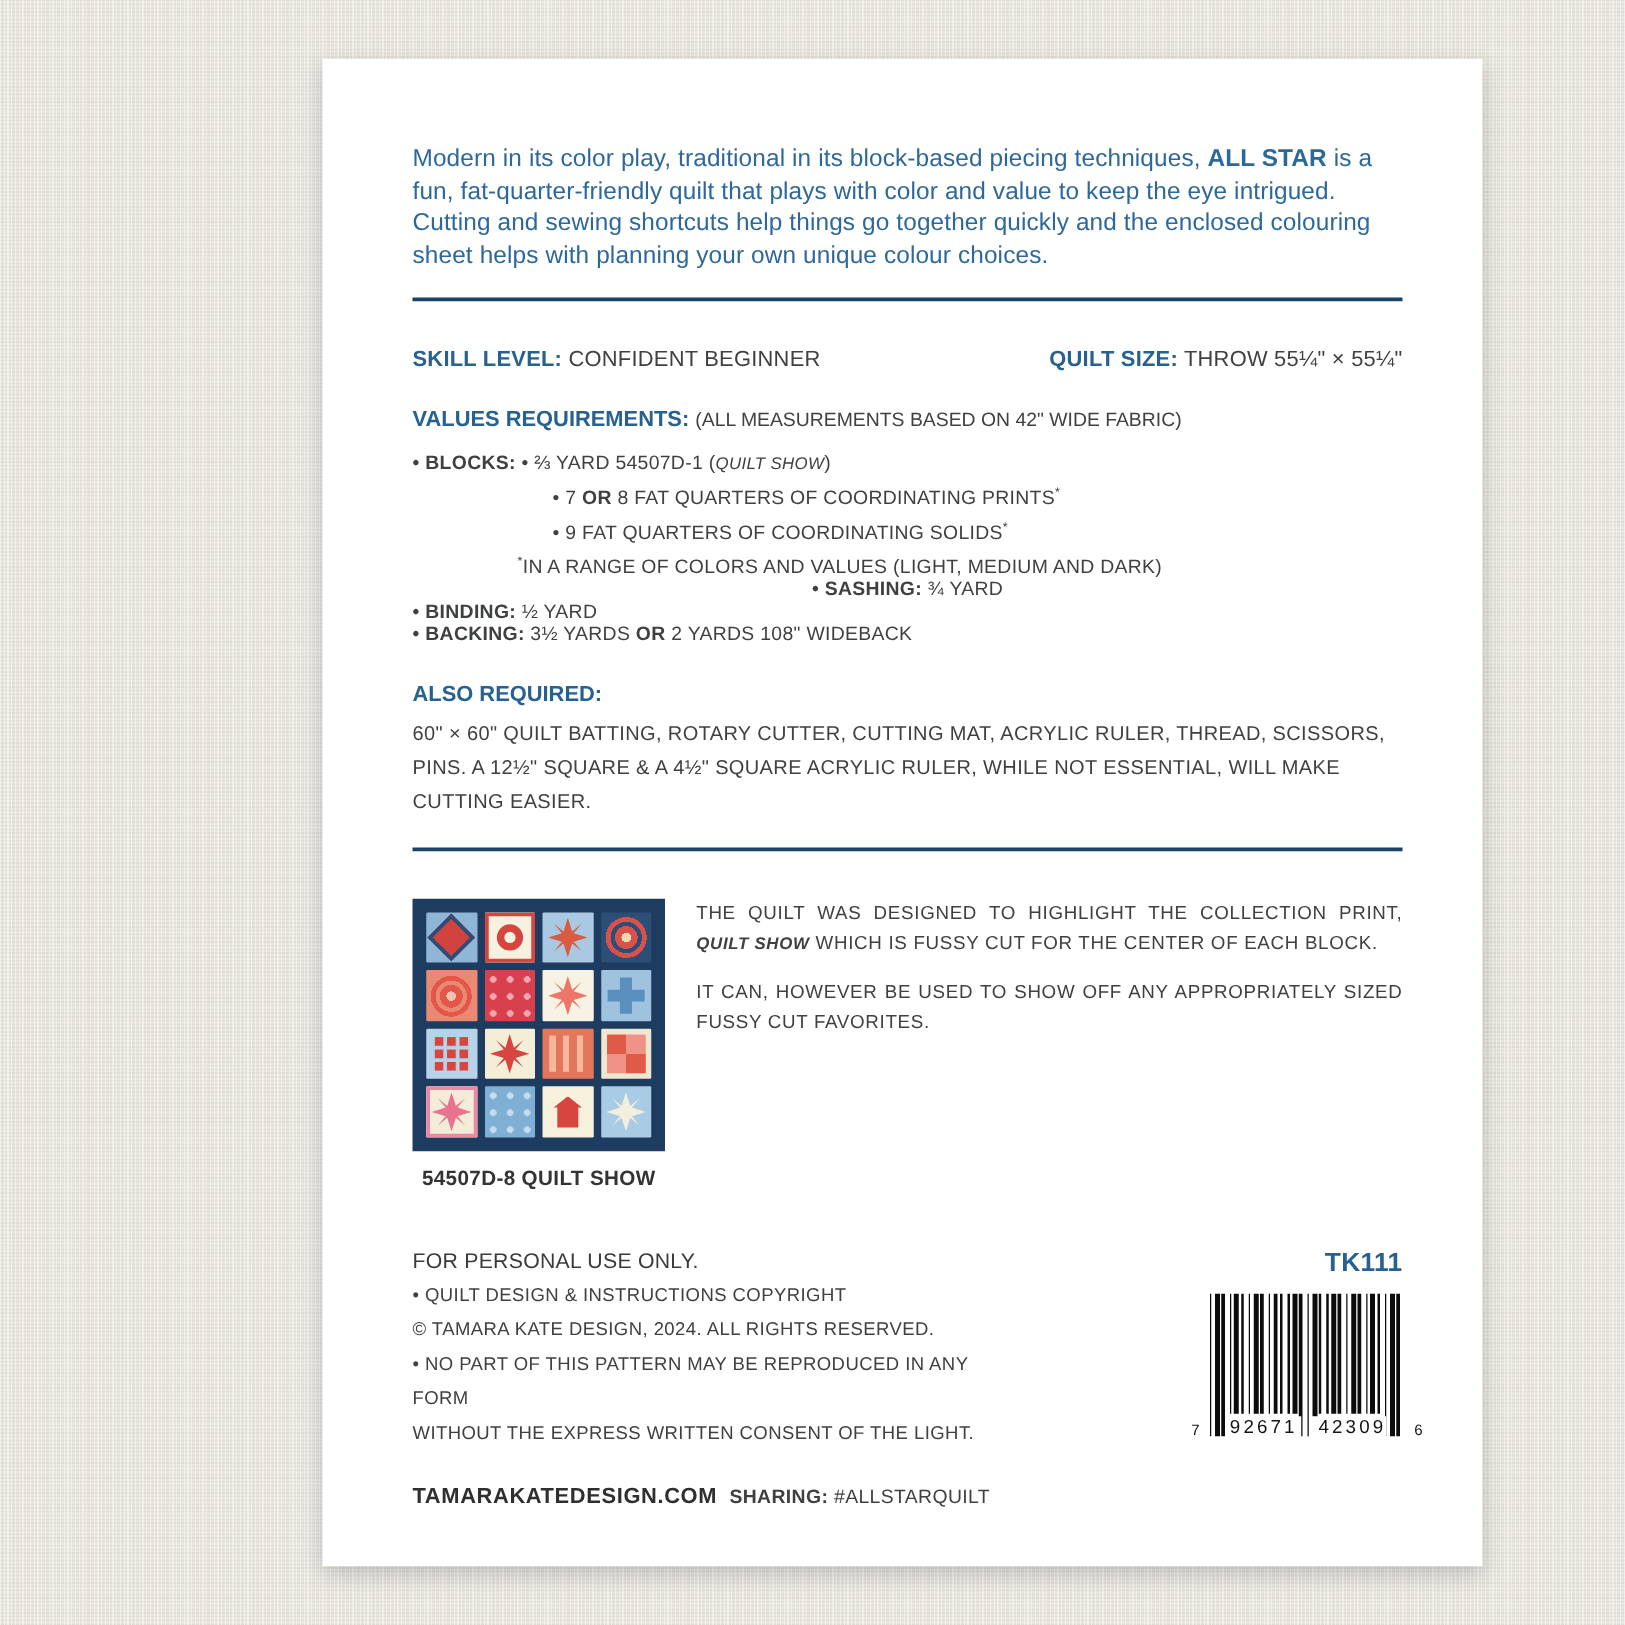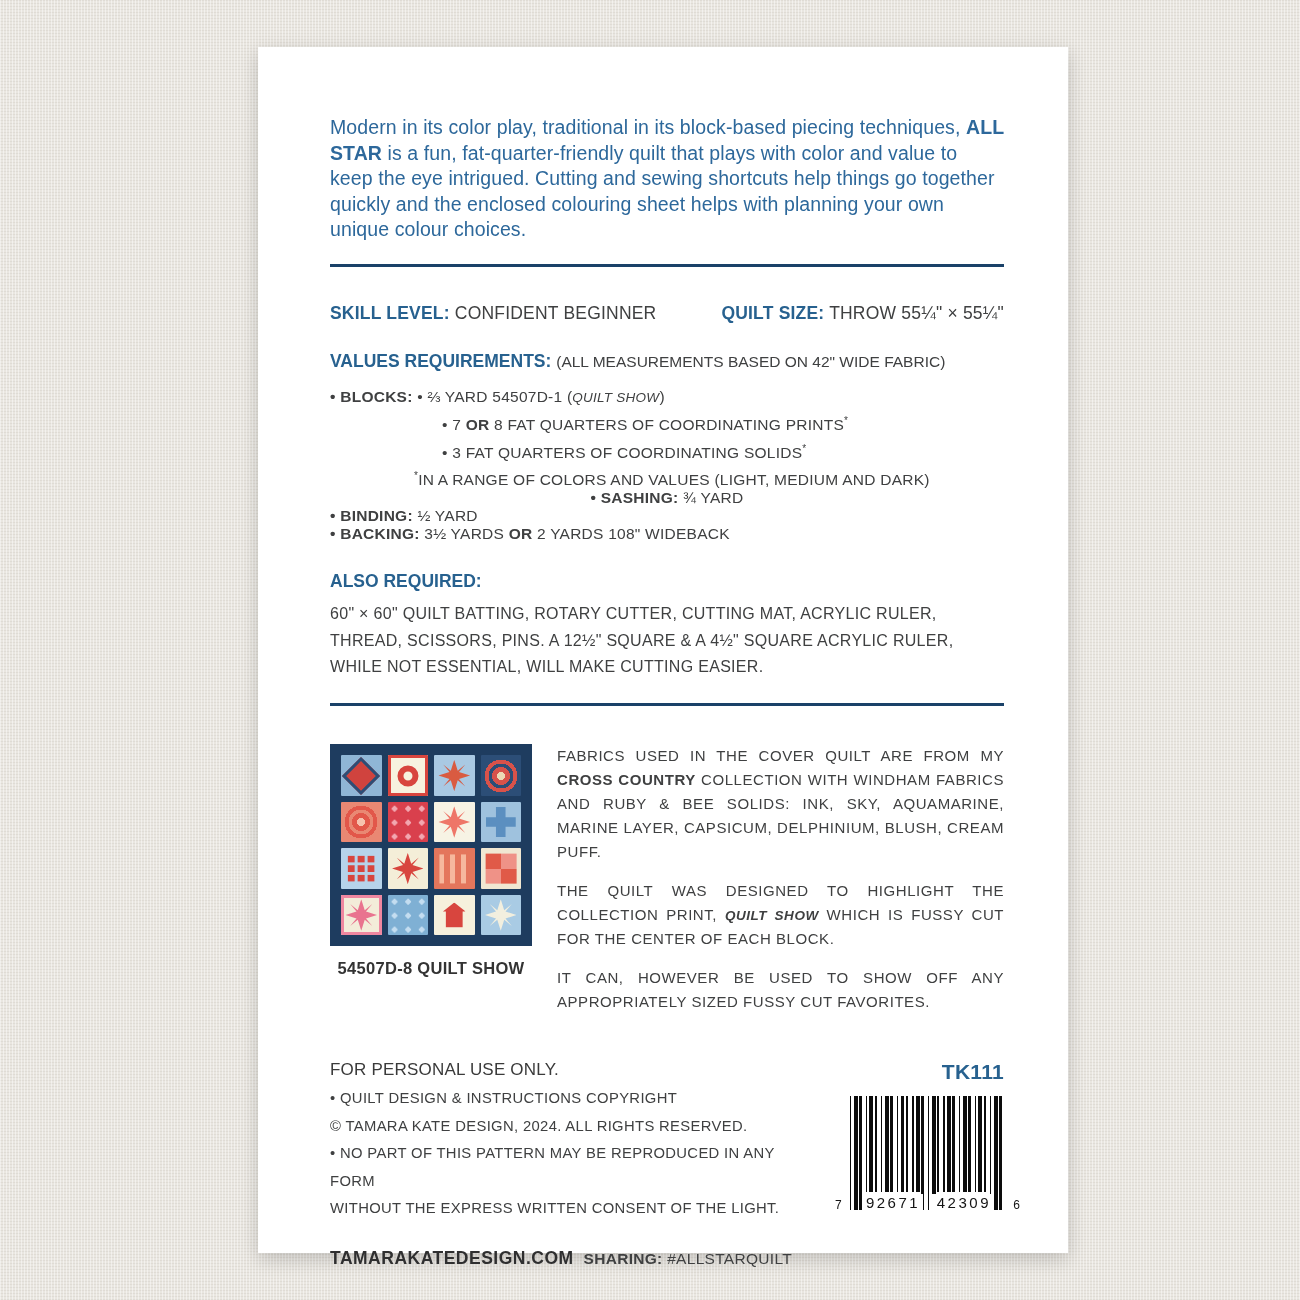--- a/index.html
+++ b/index.html
@@ -5,21 +5,21 @@
   html,body{margin:0;padding:0;}
   body{
     width:1300px;height:1300px;position:relative;overflow:hidden;
     font-family:"Liberation Sans","DejaVu Sans",sans-serif;
     background-color:#e9e6e0;
     background-image:
       repeating-linear-gradient(90deg, rgba(255,255,255,.45) 0 1px, rgba(0,0,0,0) 1px 3px),
       repeating-linear-gradient(0deg, rgba(205,200,192,.35) 0 1px, rgba(0,0,0,0) 1px 3px);
   }
   .card{
-    position:absolute;left:258px;top:47px;width:810px;height:1206px;
+    position:absolute;left:258px;top:47px;width:928px;height:1206px;
     background:#fff;box-shadow:0 6px 18px rgba(0,0,0,.18);
     padding:68px 64px 0 72px;box-sizing:border-box;color:#3f4041;
   }
   
   .intro{margin:0;font-size:19.5px;line-height:1.31;color:#2d689b;letter-spacing:.1px;}
   .intro b{color:#2d689b;}
   .divider{height:3px;background:#1a4168;margin-top:21px;}
   .divider2{height:3px;background:#1a4168;margin-top:22px;}
   
   .specs{display:flex;justify-content:space-between;margin-top:36px;font-size:17.5px;letter-spacing:.2px;}
@@ -122,21 +122,21 @@
 
   <div class="req">
     <div class="line-blocks">
       <b>• BLOCKS:</b>
       <span>• ⅔ YARD 54507D-1 (</span><span class="ital">QUILT SHOW</span><span>)</span>
     </div>
     <div class="sub">
       <span>• 7 </span><b>OR</b><span> 8 FAT QUARTERS OF COORDINATING PRINTS</span><sup>*</sup>
     </div>
     <div class="sub">
-      <span>• 3 FAT QUARTERS OF COORDINATING SOLIDS</span><sup>*</sup>
+      <span>• 9 FAT QUARTERS OF COORDINATING SOLIDS</span><sup>*</sup>
     </div>
     <div class="sub-ast">
       <sup>*</sup><span>IN A RANGE OF COLORS AND VALUES (LIGHT, MEDIUM AND DARK)</span>
     </div>
 
     <div class="grp1">
       <b>• SASHING:</b>
       <span>¾ YARD</span>
     </div>
     <div class="grp">
@@ -204,21 +204,20 @@
           <div class="tile" style="background: rgb(246, 240, 220);">
             <div class="motif motif-house" style="--fg: #d8453e;"></div>
           </div>
           <div class="tile" style="background: rgb(169, 203, 228);">
             <div class="motif motif-star8" style="--fg: #f2efdf;"></div>
           </div>
         </div>
       <div class="quilt-caption">54507D-8 QUILT SHOW</div>
     </div>
     <div class="quilt-right">
-      <p><span>FABRICS USED IN THE COVER QUILT ARE FROM MY </span><b>CROSS COUNTRY</b><span> COLLECTION WITH WINDHAM FABRICS AND RUBY &amp; BEE SOLIDS: INK, SKY, AQUAMARINE, MARINE LAYER, CAPSICUM, DELPHINIUM, BLUSH, CREAM PUFF.</span></p>
       <p><span>THE QUILT WAS DESIGNED TO HIGHLIGHT THE COLLECTION PRINT, </span><span class="bi">QUILT SHOW</span><span> WHICH IS FUSSY CUT FOR THE CENTER OF EACH BLOCK.</span></p>
       <p>IT CAN, HOWEVER BE USED TO SHOW OFF ANY APPROPRIATELY SIZED FUSSY CUT FAVORITES.</p>
     </div>
   </div>
 
   <div class="footer">
     <div class="footer-left">
       <div class="personal">FOR PERSONAL USE ONLY.</div>
       <div class="copy">
         <div>• QUILT DESIGN &amp; INSTRUCTIONS COPYRIGHT</div>

